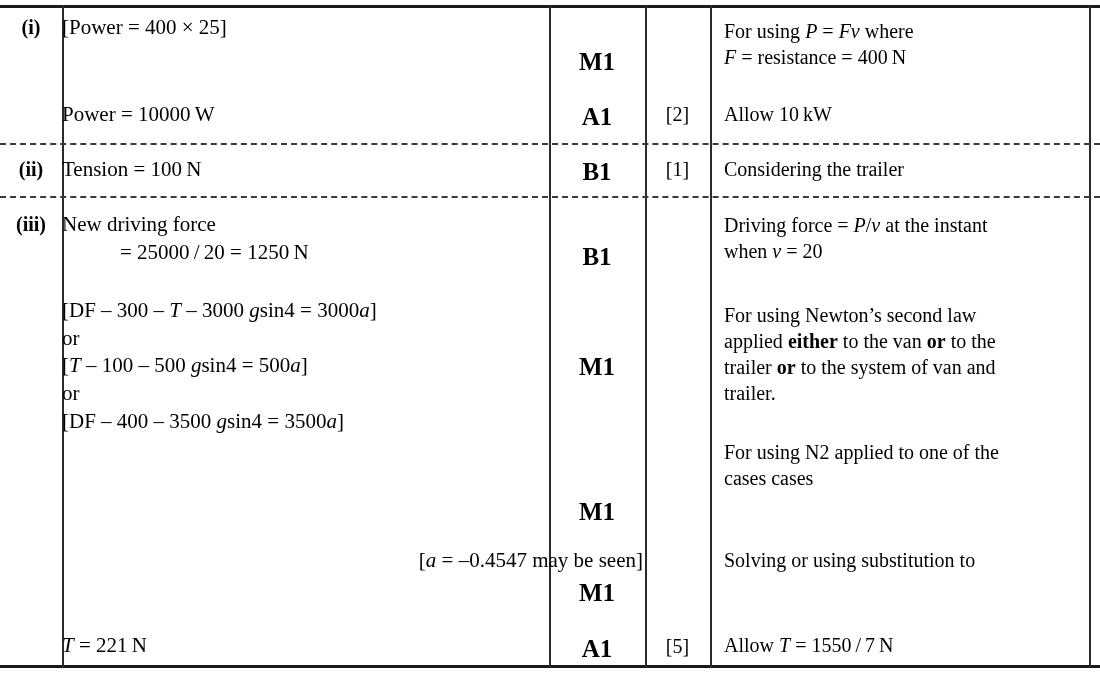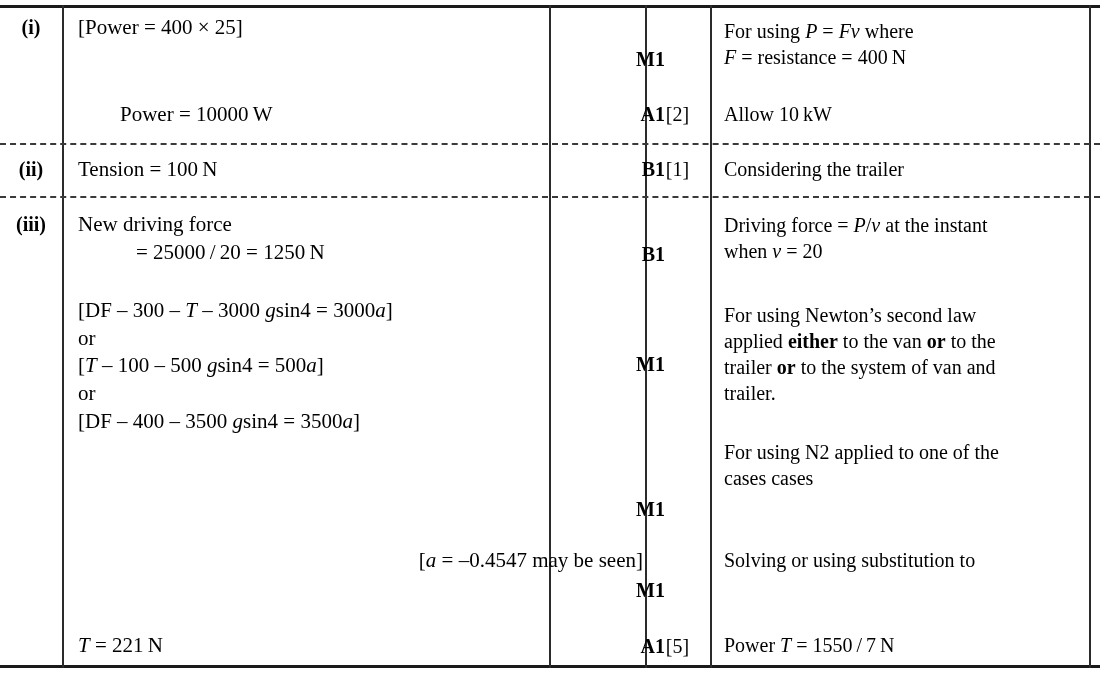--- a/index.html
+++ b/index.html
@@ -67,30 +67,30 @@
   .label-col {
     left: 0;
     width: 62px;
     text-align: center;
     font-weight: bold;
     font-size: 20px;
   }
   .work-col {
     left: 62px;
     width: 581px;
-    padding-left: 16px;
+    padding-left: 0;
     font-size: 21px;
     line-height: 1.32;
   }
   .mark-col {
-    left: 569px;
+    left: 549px;
     width: 96px;
-    text-align: right;
+    text-align: center;
     font-weight: bold;
-    font-size: 20px;
+    font-size: 25px;
   }
   .score-col {
     left: 645px;
     width: 65px;
     text-align: center;
     font-size: 20px;
   }
   .comment-col {
     left: 710px;
     width: 410px;
@@ -118,21 +118,21 @@
   <div class="vrule c4"></div>
   <div class="vrule cR"></div>
 
   <div class="hdash d1"></div>
   <div class="hdash d2"></div>
 
   <div class="cell label-col" style="top:16px;">(i)</div>
 
   <div class="cell work-col" style="top:14px;">[Power = 400 × 25]</div>
 
-  <div class="cell work-col" style="top:101px;margin-left:42px;">Power = 10000 W</div>
+  <div class="cell work-col" style="top:101px;">Power = 10000 W</div>
 
   <div class="cell mark-col" style="top:48px;">M1</div>
   <div class="cell mark-col" style="top:103px;">A1</div>
   <div class="cell score-col" style="top:103px;">[2]</div>
 
   <div class="cell comment-col" style="top:18px;">
     <div><span>For using </span><span class="it">P</span><span> = </span><span class="it">Fv</span><span> where</span></div>
     <div><span class="it">F</span><span> =  resistance = 400 N</span></div>
   </div>
 
@@ -191,16 +191,16 @@
   <div class="cell comment-col" style="top:439px;">
     <div>For using N2 applied to one of the</div>
     <div>cases cases</div>
   </div>
 
   <div class="cell comment-col" style="top:547px;">
     <div>Solving or using substitution to</div>
   </div>
 
   <div class="cell comment-col" style="top:632px;">
-    <span>Power </span><span class="it">T</span><span> = 1550 / 7 N</span>
+    <span>Allow </span><span class="it">T</span><span> = 1550 / 7 N</span>
   </div>
 
 </div>
 
 </body></html>

